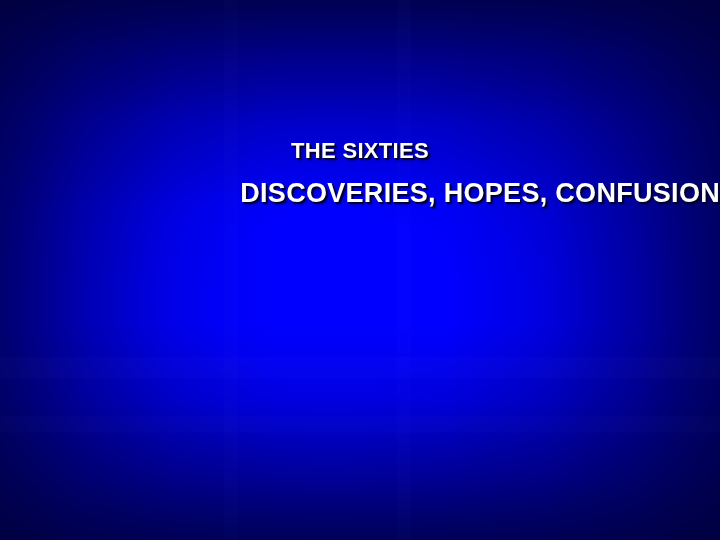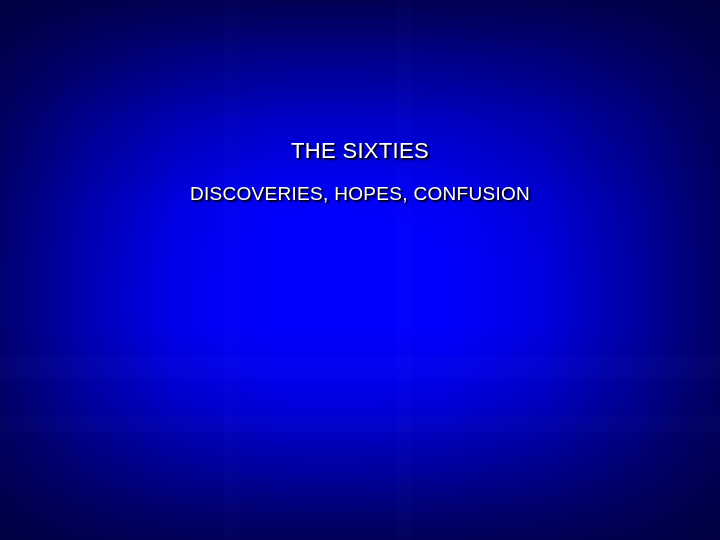--- a/index.html
+++ b/index.html
@@ -101,21 +101,21 @@
     position: absolute;
     left: 0;
     top: 0;
     width: 720px;
     text-align: center;
     z-index: 5;
   }
 
   .slide-line {
     color: #ffffff;
-    font-weight: normal;
+    font-weight: bold;
     letter-spacing: 0.3px;
     white-space: nowrap;
     text-shadow:
       1px 1px 0 #000030,
       2px 2px 1px rgba(0,0,40,0.80),
       2px 2px 3px rgba(0,0,30,0.55);
   }
 
   #title-line {
     position: absolute;
@@ -124,22 +124,23 @@
     width: 720px;
     font-size: 22px;
     line-height: 24px;
   }
 
   #subtitle-line {
     position: absolute;
     top: 180px;
     left: 0;
     width: 720px;
-    font-size: 19px;
+    font-size: 27px;
     line-height: 27px;
+    text-align: right;
   }
 </style>
 </head>
 <body>
 
 <div id="slide">
 
   <div class="bg-layer bg-radial"></div>
   <div class="bg-layer bg-rect"></div>
   <div class="bg-layer bg-bands"></div>

